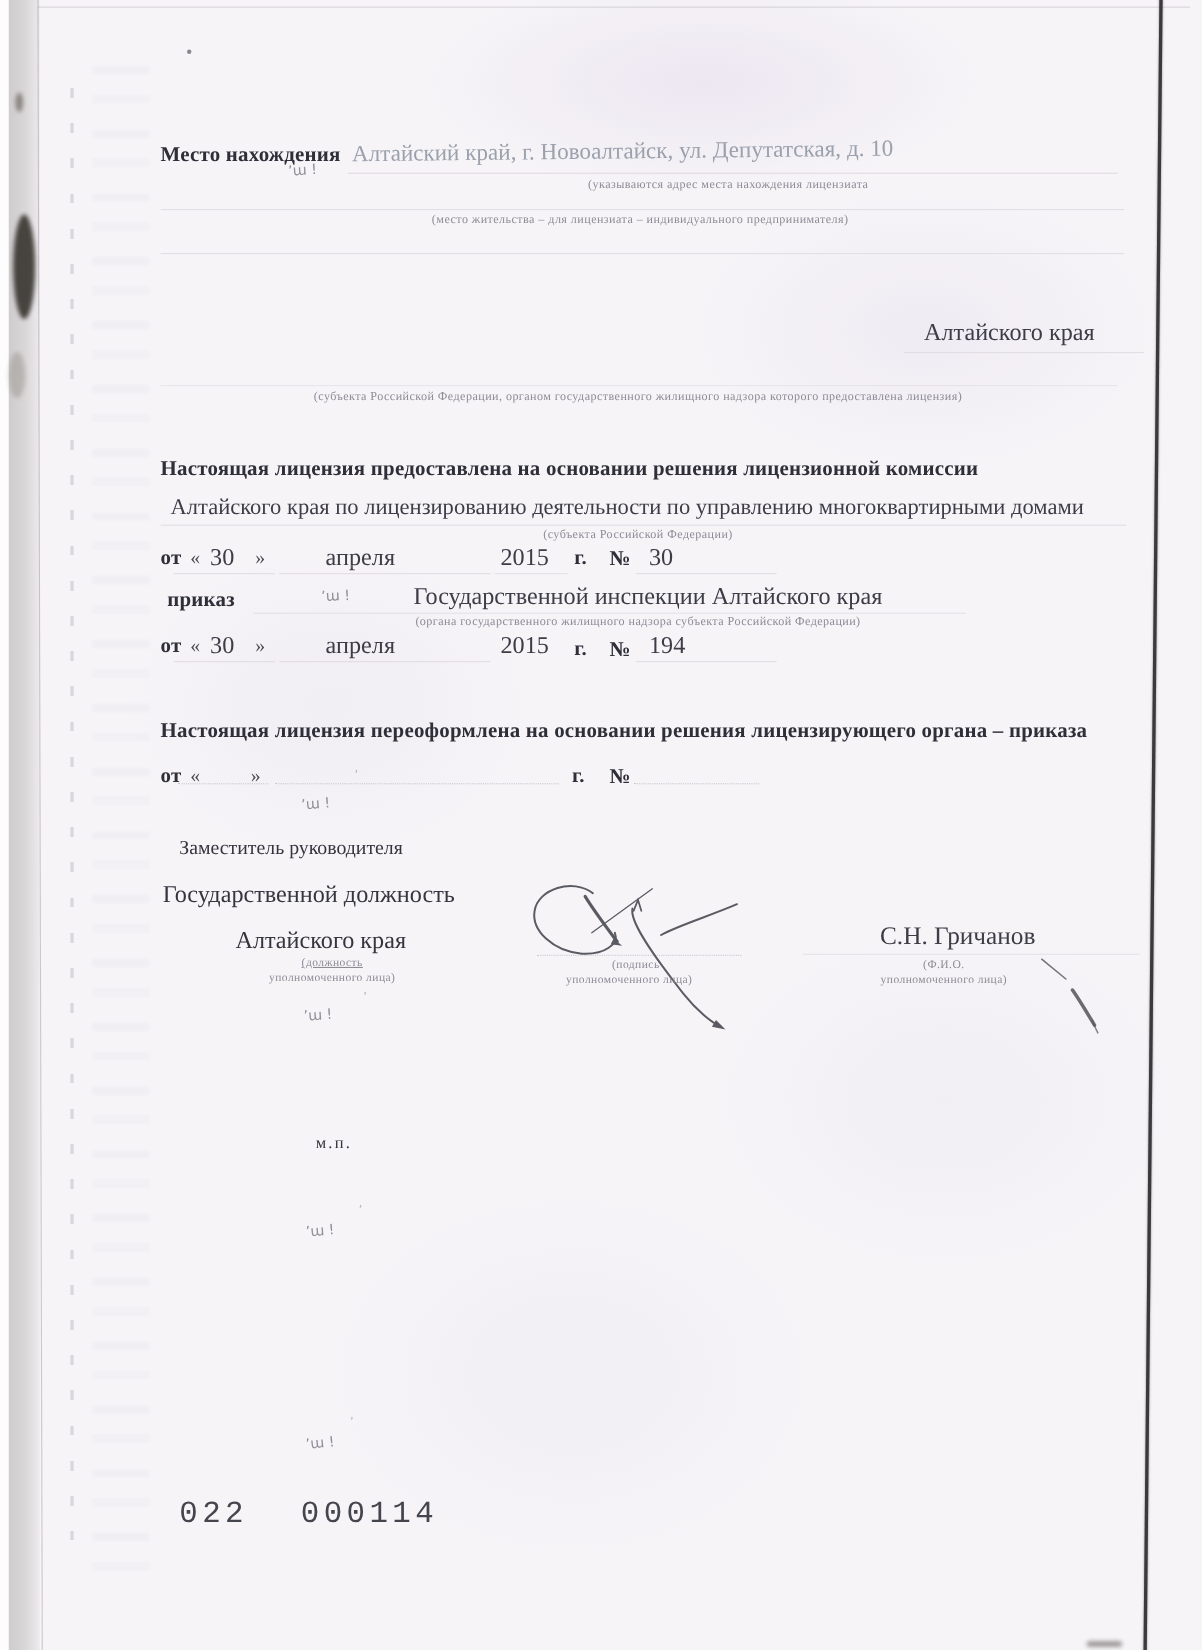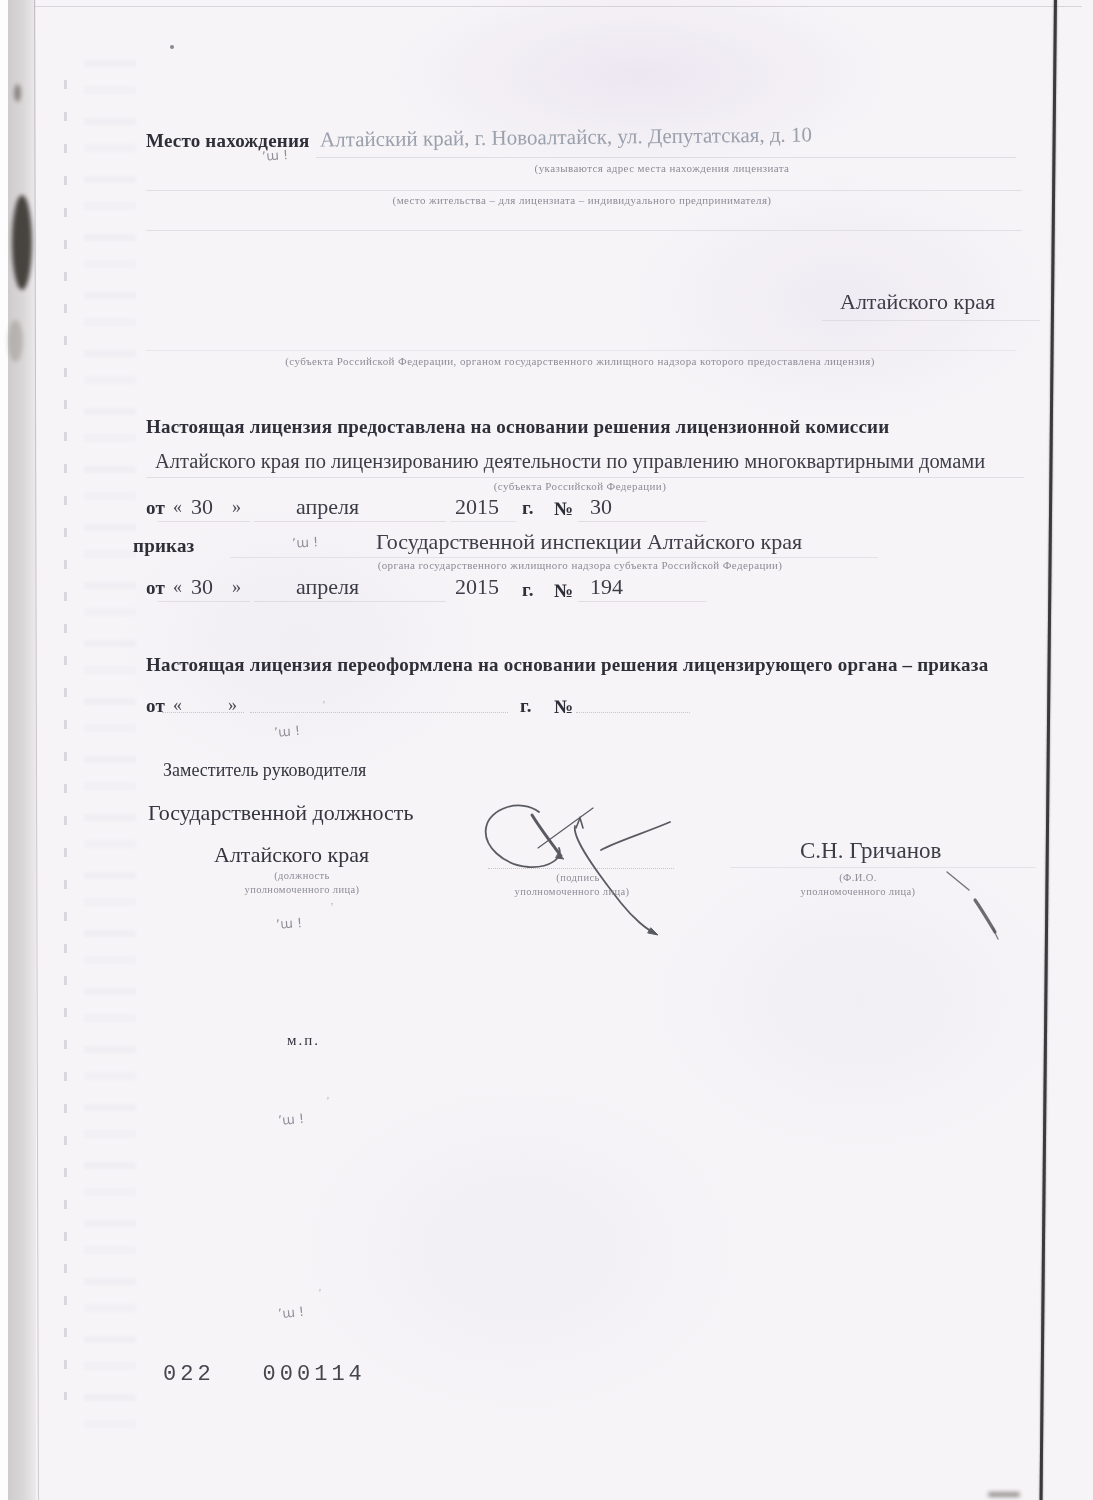--- a/index.html
+++ b/index.html
@@ -20,21 +20,21 @@
   .val{font-size:22px;color:#3d3d48;white-space:nowrap;}
   .val-ghost{font-size:21px;color:#9aa0ac;white-space:nowrap;}
   .cap{font-size:11px;color:#8d8c97;letter-spacing:.4px;white-space:nowrap;transform:translateX(-50%);}
   .cap2{font-size:10.5px;color:#8d8c97;letter-spacing:.4px;white-space:nowrap;transform:translateX(-50%);text-align:center;}
   .rule{height:1px;background:#d9d6dc;}
   .rule-soft{height:1px;background:#e2dfe4;}
   .dotrule{height:0;border-bottom:1px dotted #bfbcc4;}
   .artifact{font-size:13px;color:#7e7d89;opacity:.85;white-space:nowrap;font-family:"DejaVu Sans",sans-serif;}
   .tickmark{font-size:11px;color:#8e8d98;opacity:.7;}
   .mp{font-size:15px;color:#34343e;letter-spacing:2px;}
-  .serial{font-family:"Liberation Mono","DejaVu Sans Mono",monospace;font-size:22px;color:#45454d;letter-spacing:4px;white-space:nowrap;}
+  .serial{font-family:"Liberation Mono","DejaVu Sans Mono",monospace;font-size:28px;color:#45454d;letter-spacing:4px;white-space:nowrap;}
   .scan-margin{left:0;top:0;width:8px;height:1500px;background:#fdfdfd;}
   .scan-strip{left:8px;top:0;width:28px;height:1500px;background:linear-gradient(90deg,#cfccce 0%,#dad7d8 55%,#eceaec 100%);}
   .blob{border-radius:50%;filter:blur(2px);}
   .edge-left{left:34px;top:0;width:1px;height:1500px;background:rgba(150,145,152,.45);transform:rotate(-.15deg);transform-origin:top left;}
   .edge-top{left:34px;top:6px;width:1048px;height:1px;background:rgba(160,155,162,.35);}
   .fold-right{left:1054px;top:-6px;width:2.5px;height:1512px;background:#3b393c;transform:rotate(.55deg);transform-origin:top left;box-shadow:0 0 2px rgba(60,56,60,.6);}
   .bleed{
     left:84px;top:60px;width:52px;height:1390px;opacity:.5;filter:blur(1px);
     background:repeating-linear-gradient(180deg,
       rgba(140,140,160,.10) 0 7px, rgba(140,140,160,0) 7px 26px,
@@ -92,21 +92,21 @@
     <span class="abs val" style="left:309px;top:0;">2015</span>
     <span class="abs b19" style="left:376px;top:3px;">г.</span>
     <span class="abs b19" style="left:408px;top:4px;">№</span>
     <span class="abs val" style="left:444px;top:0;">30</span>
   </div>
   <div class="abs rule" style="left:158px;top:521px;width:92px;opacity:.75;"></div>
   <div class="abs rule" style="left:254px;top:521px;width:192px;opacity:.75;"></div>
   <div class="abs rule" style="left:450px;top:521px;width:66px;opacity:.6;"></div>
   <div class="abs rule" style="left:578px;top:521px;width:128px;opacity:.75;"></div>
 
-  <div class="abs b19" style="left:133px;top:535px;">приказ</div>
+  <div class="abs b19" style="left:152px;top:535px;">приказ</div>
   <div class="abs artifact" style="left:292px;top:535px;transform:rotate(-3deg);">’ɯ !</div>
   <div class="abs tickmark" style="left:318px;top:512px;">’</div>
   <div class="abs val" style="left:376px;top:529px;">Государственной инспекции Алтайского края</div>
   <div class="abs rule" style="left:230px;top:557px;width:648px;opacity:.6;"></div>
   <div class="abs cap" style="left:580px;top:559px;">(органа государственного жилищного надзора субъекта Российской Федерации)</div>
 
   <div class="abs" style="left:146px;top:574px;width:820px;height:32px;">
     <span class="abs b19" style="left:0;top:3px;">от</span>
     <span class="abs" style="left:27px;top:3px;font-size:18px;color:#4a4a54;">«</span>
     <span class="abs val" style="left:45px;top:0;">30</span>
@@ -131,21 +131,21 @@
   </div>
   <div class="abs dotrule" style="left:162px;top:712px;width:82px;opacity:.8;"></div>
   <div class="abs dotrule" style="left:250px;top:712px;width:258px;opacity:.8;"></div>
   <div class="abs dotrule" style="left:576px;top:712px;width:114px;opacity:.8;"></div>
   <div class="abs tickmark" style="left:322px;top:698px;">’</div>
   <div class="abs artifact" style="left:274px;top:724px;transform:rotate(-5deg);">’ɯ !</div>
 
   <div class="abs" style="left:163px;top:760px;font-size:18px;color:#35353f;white-space:nowrap;">Заместитель руководителя</div>
   <div class="abs" style="left:148px;top:800px;font-size:22px;color:#35353f;white-space:nowrap;">Государственной должность</div>
   <div class="abs" style="left:214px;top:842px;font-size:22px;color:#35353f;white-space:nowrap;">Алтайского края</div>
-  <div class="abs cap2" style="left:302px;top:870px;">(должность</div>
+  <div class="abs cap2" style="left:302px;top:870px;text-decoration:underline;">(должность</div>
   <div class="abs cap2" style="left:302px;top:884px;">уполномоченного лица)</div>
 
   <div class="abs dotrule" style="left:488px;top:868px;width:186px;opacity:.8;"></div>
   <svg class="abs" style="left:455px;top:770px;" width="250" height="180" viewBox="0 0 250 180">
     <g fill="none" stroke="#4a4a52" stroke-linecap="round" opacity=".9">
       <path d="M 84 42 C 66 28, 34 38, 31 58 C 28 76, 48 95, 74 97 C 95 98, 108 88, 104 78" stroke-width="1.8"></path>
       <path d="M 83 78 L 138 38" stroke-width="1.2"></path>
       <path d="M 77 45 C 85 58, 97 74, 106 86" stroke-width="3"></path>
       <path d="M 103 84 L 109 89 L 101 88 Z" fill="#4a4a52" stroke-width="1"></path>
       <path d="M 120 56 C 117 68, 140 100, 166 133 C 178 148, 192 160, 200 163" stroke-width="1.8"></path>

